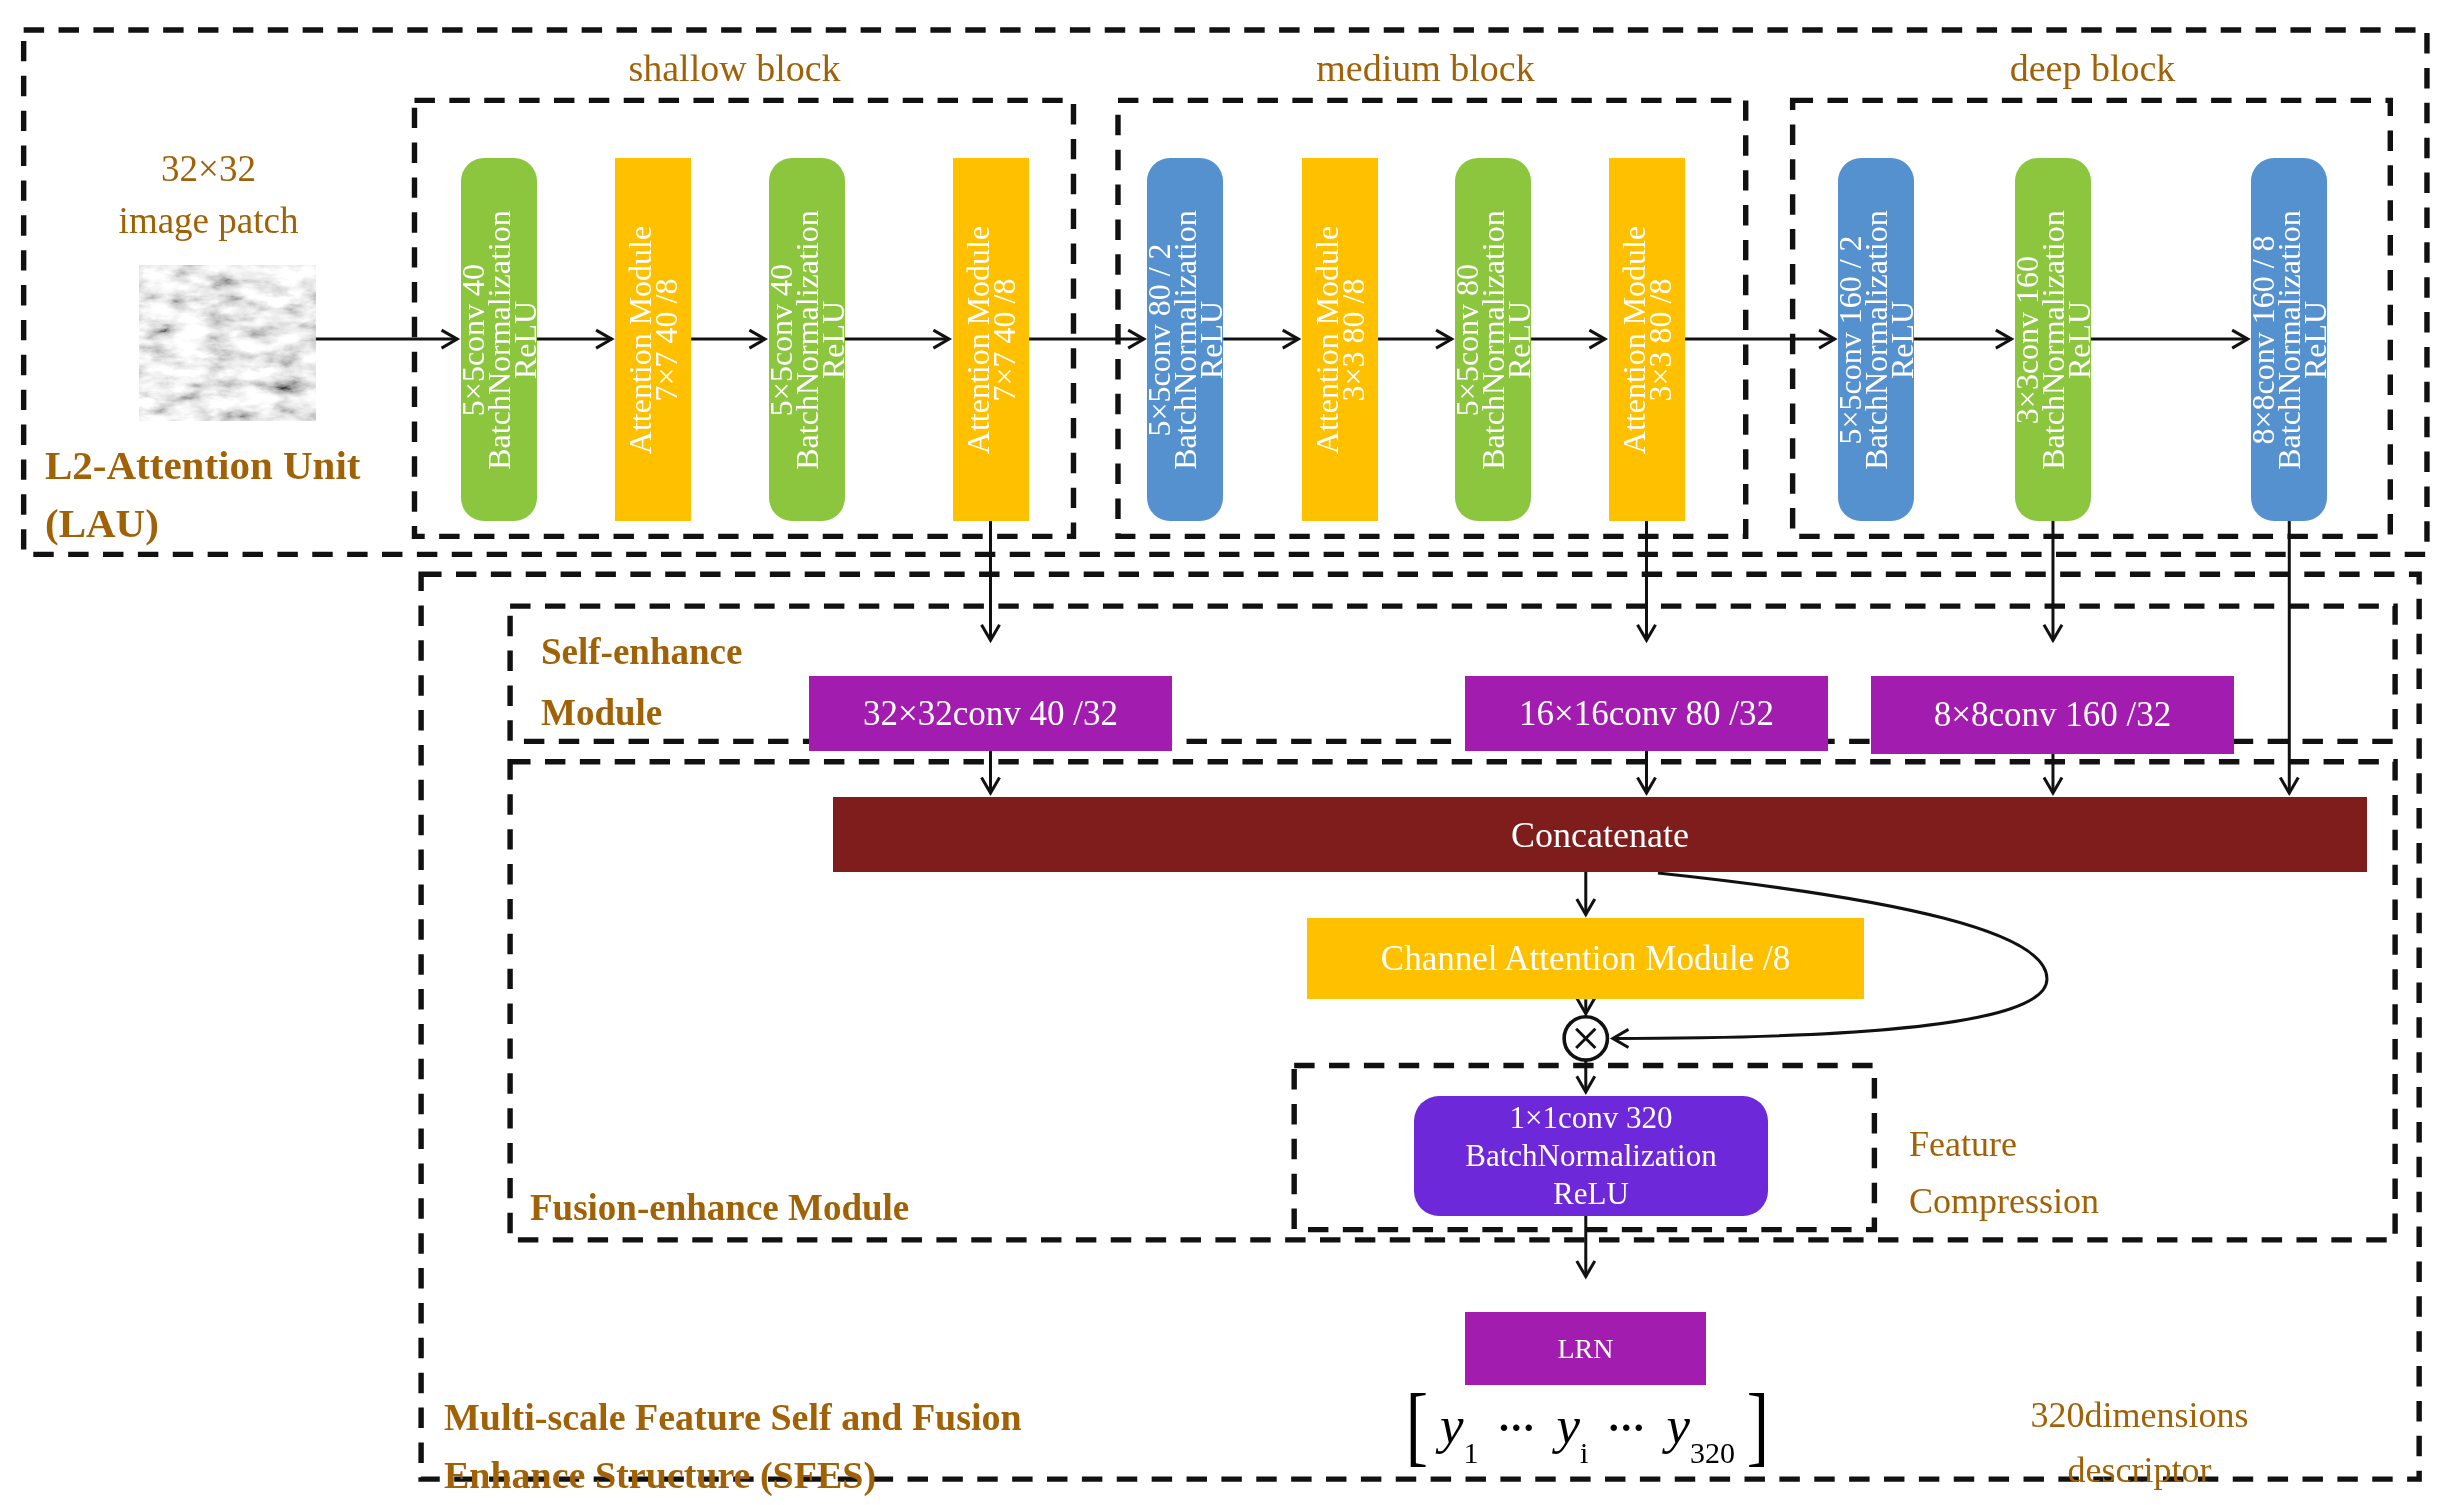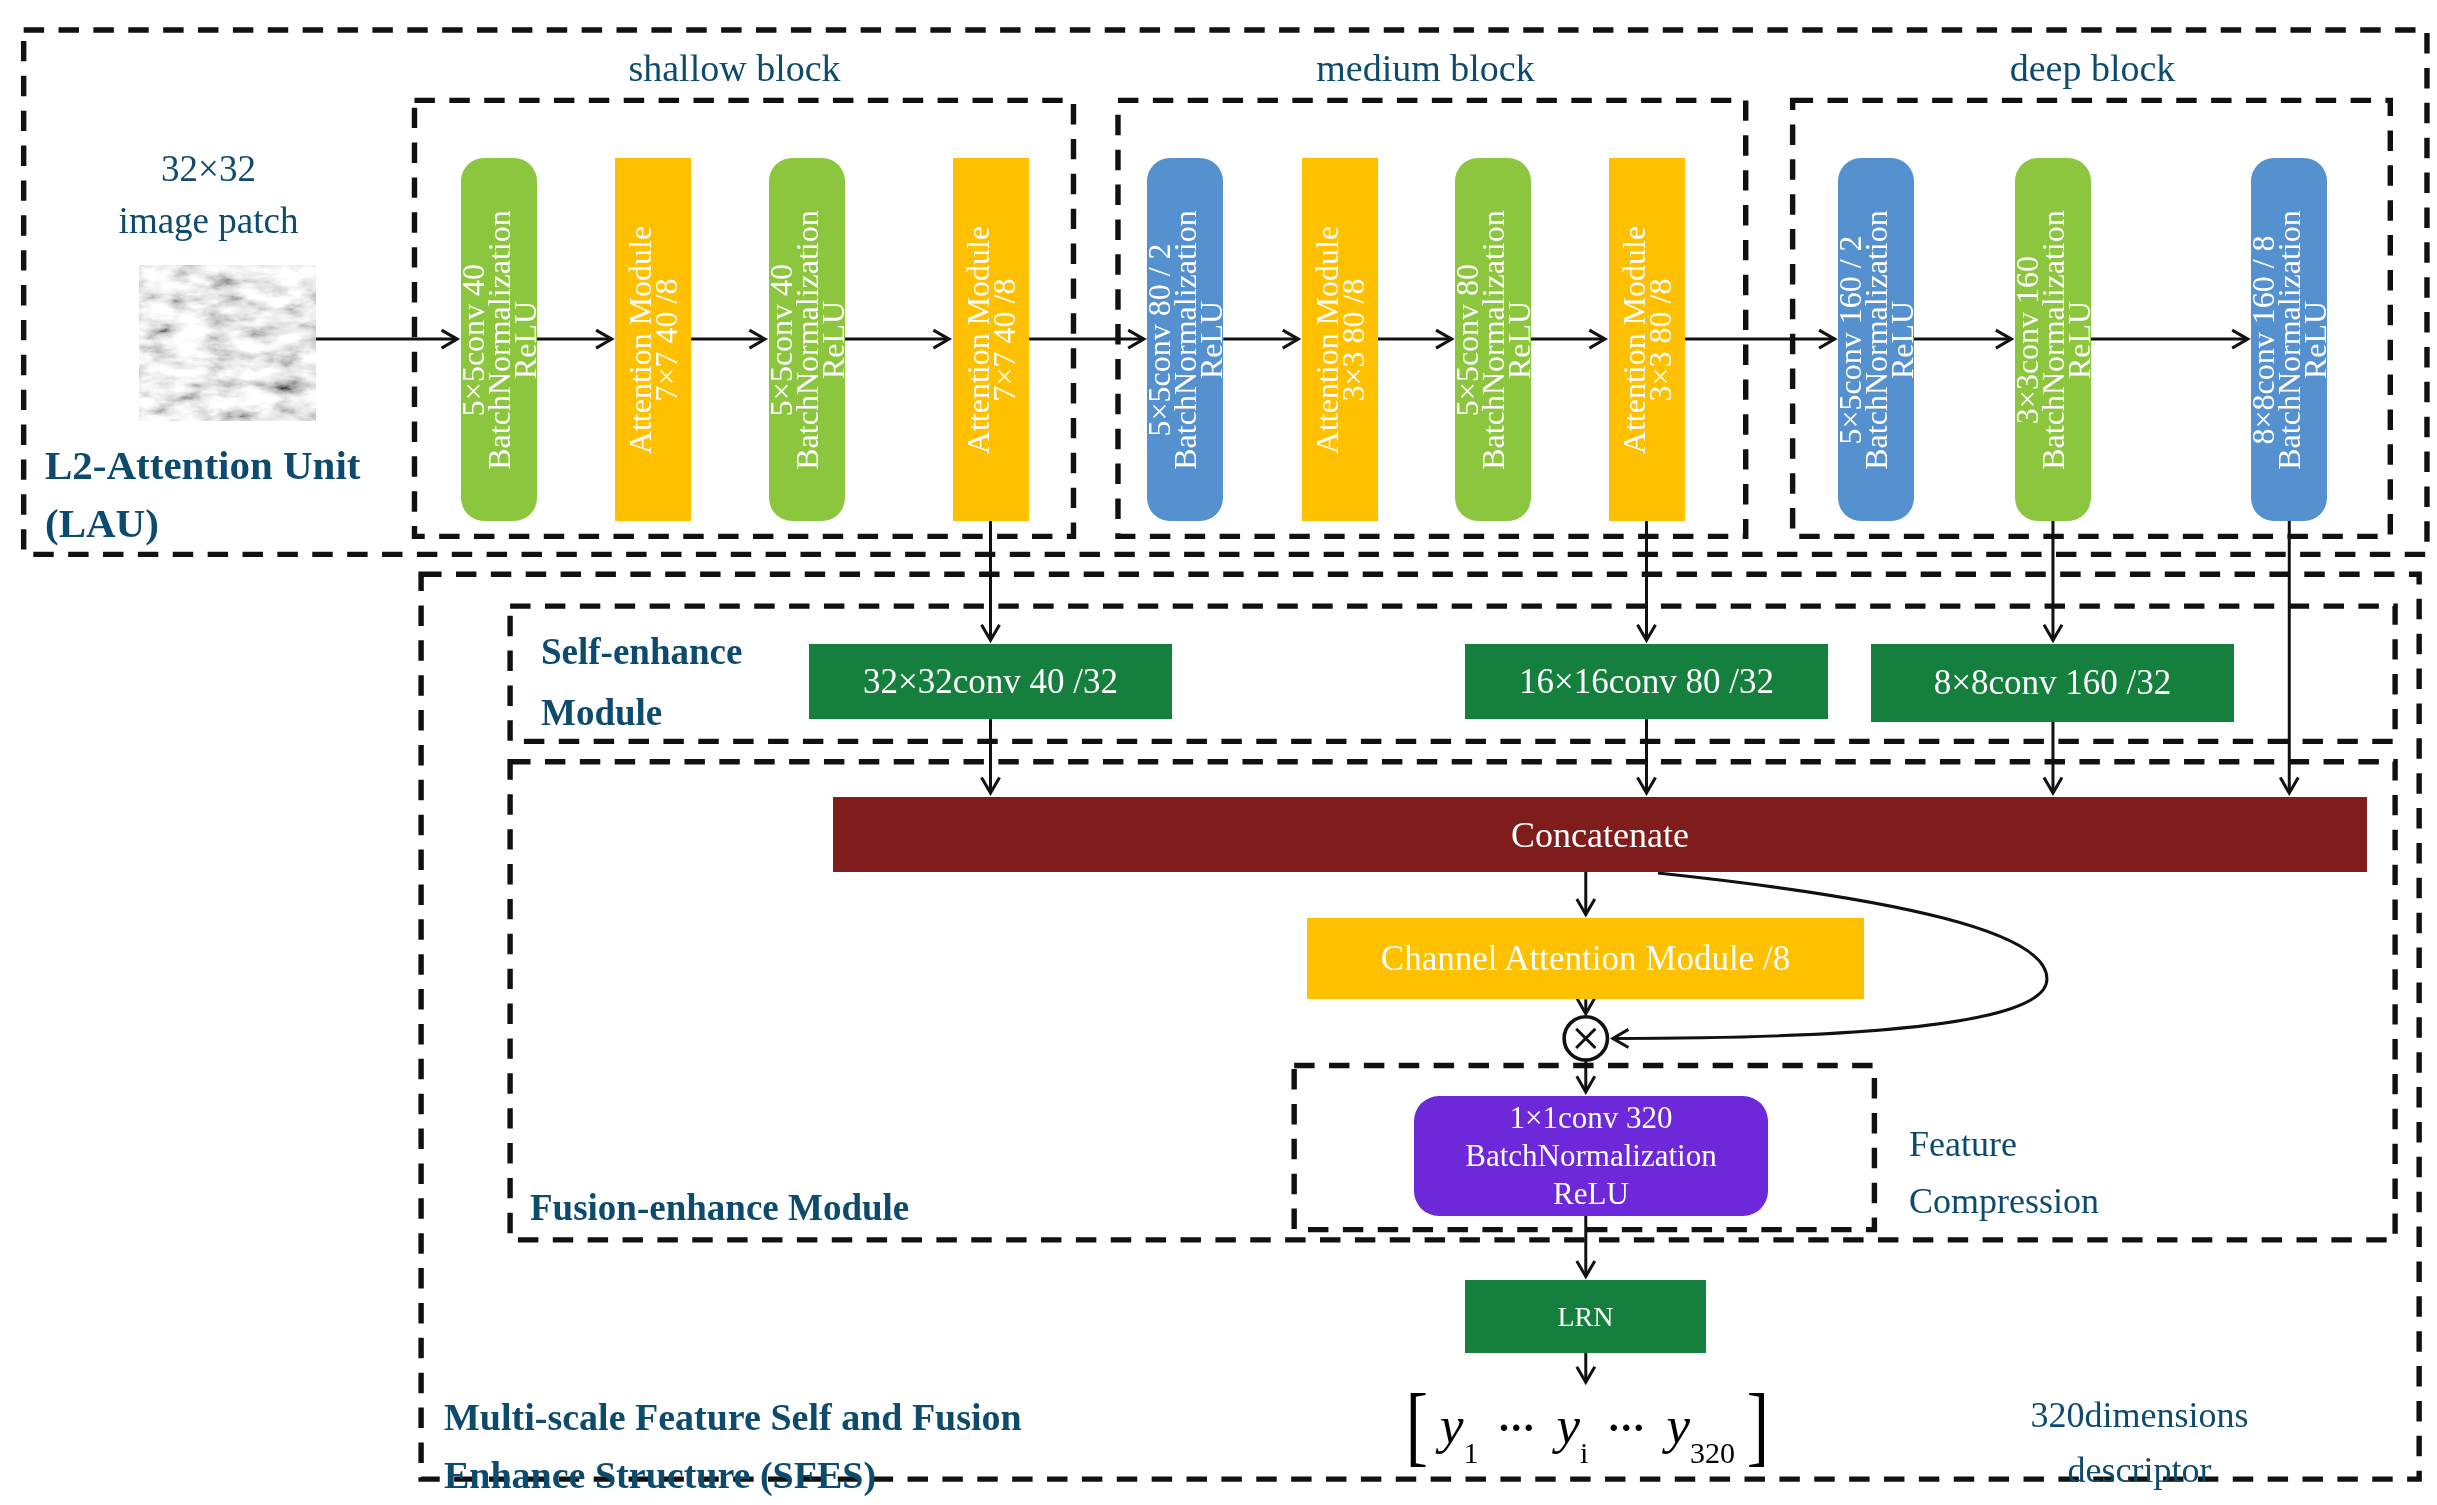--- a/index.html
+++ b/index.html
@@ -20,37 +20,37 @@
   }
   .vbox.sq{border-radius:0;}
   .vbox .rot{
     transform:rotate(-90deg);
     color:#ffffff;font-size:32px;line-height:26px;
     text-align:center;white-space:nowrap;
   }
   .green{background:#8CC63F;}
   .blue{background:#5591CE;}
   .yellow{background:#FFC000;}
-  .orange{background:#15803d;}
+  .orange{background:#a21caf;margin-top:32px;}
   .purple{background:#7f1d1d;}
 
   
   .hbox{
     position:absolute;display:flex;align-items:center;justify-content:center;
     color:#ffffff;font-size:35px;white-space:nowrap;
   }
   .fc-green{
     position:absolute;left:1414px;top:1096px;width:354px;height:120px;
     background:#6d28d9;border-radius:25px;
     display:flex;flex-direction:column;align-items:center;justify-content:center;
     color:#ffffff;font-size:31px;line-height:38px;text-align:center;
   }
 
   
-  .lbl{position:absolute;color:#0c4a6e;}
+  .lbl{position:absolute;color:#a16207;}
   .bold{font-weight:bold;}
   .ctr{text-align:center;}
 
   
   .vector{
     position:absolute;left:1344px;top:1380px;width:487px;height:90px;
     display:flex;align-items:center;justify-content:center;
     color:#000;
   }
   .vector .brk{font-size:89px;font-weight:400;line-height:60px;transform:scaleX(.75);}

